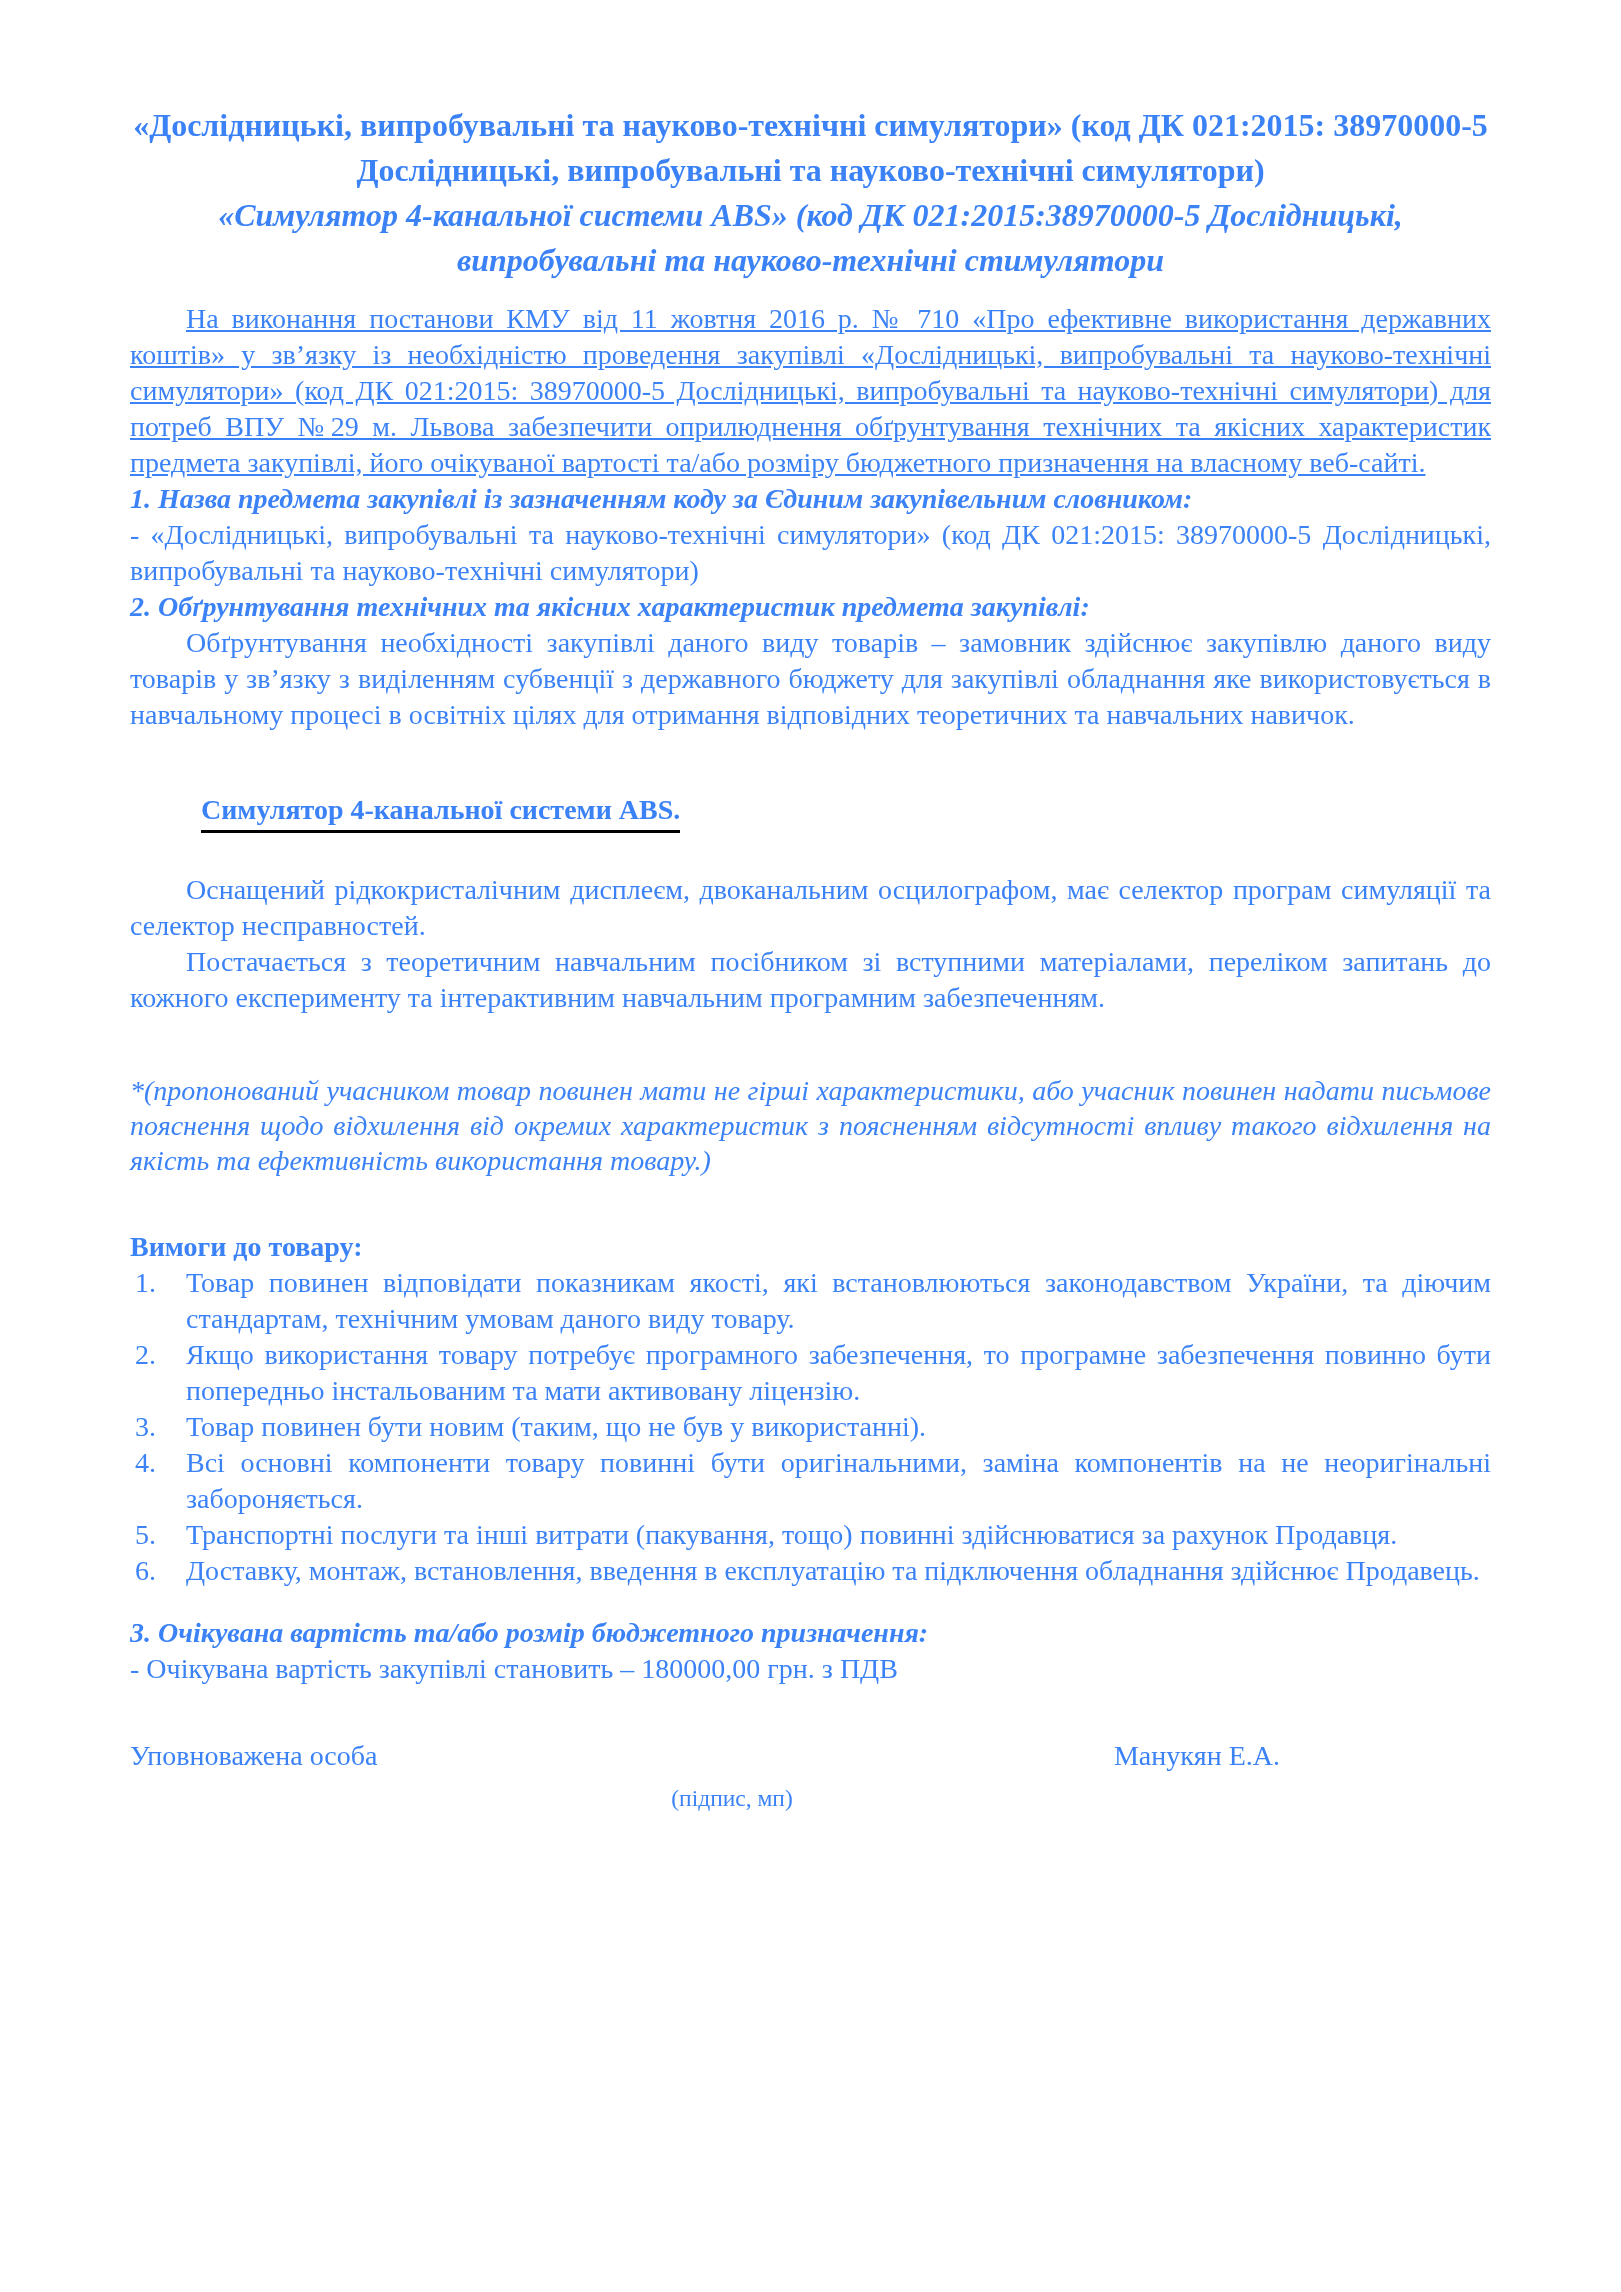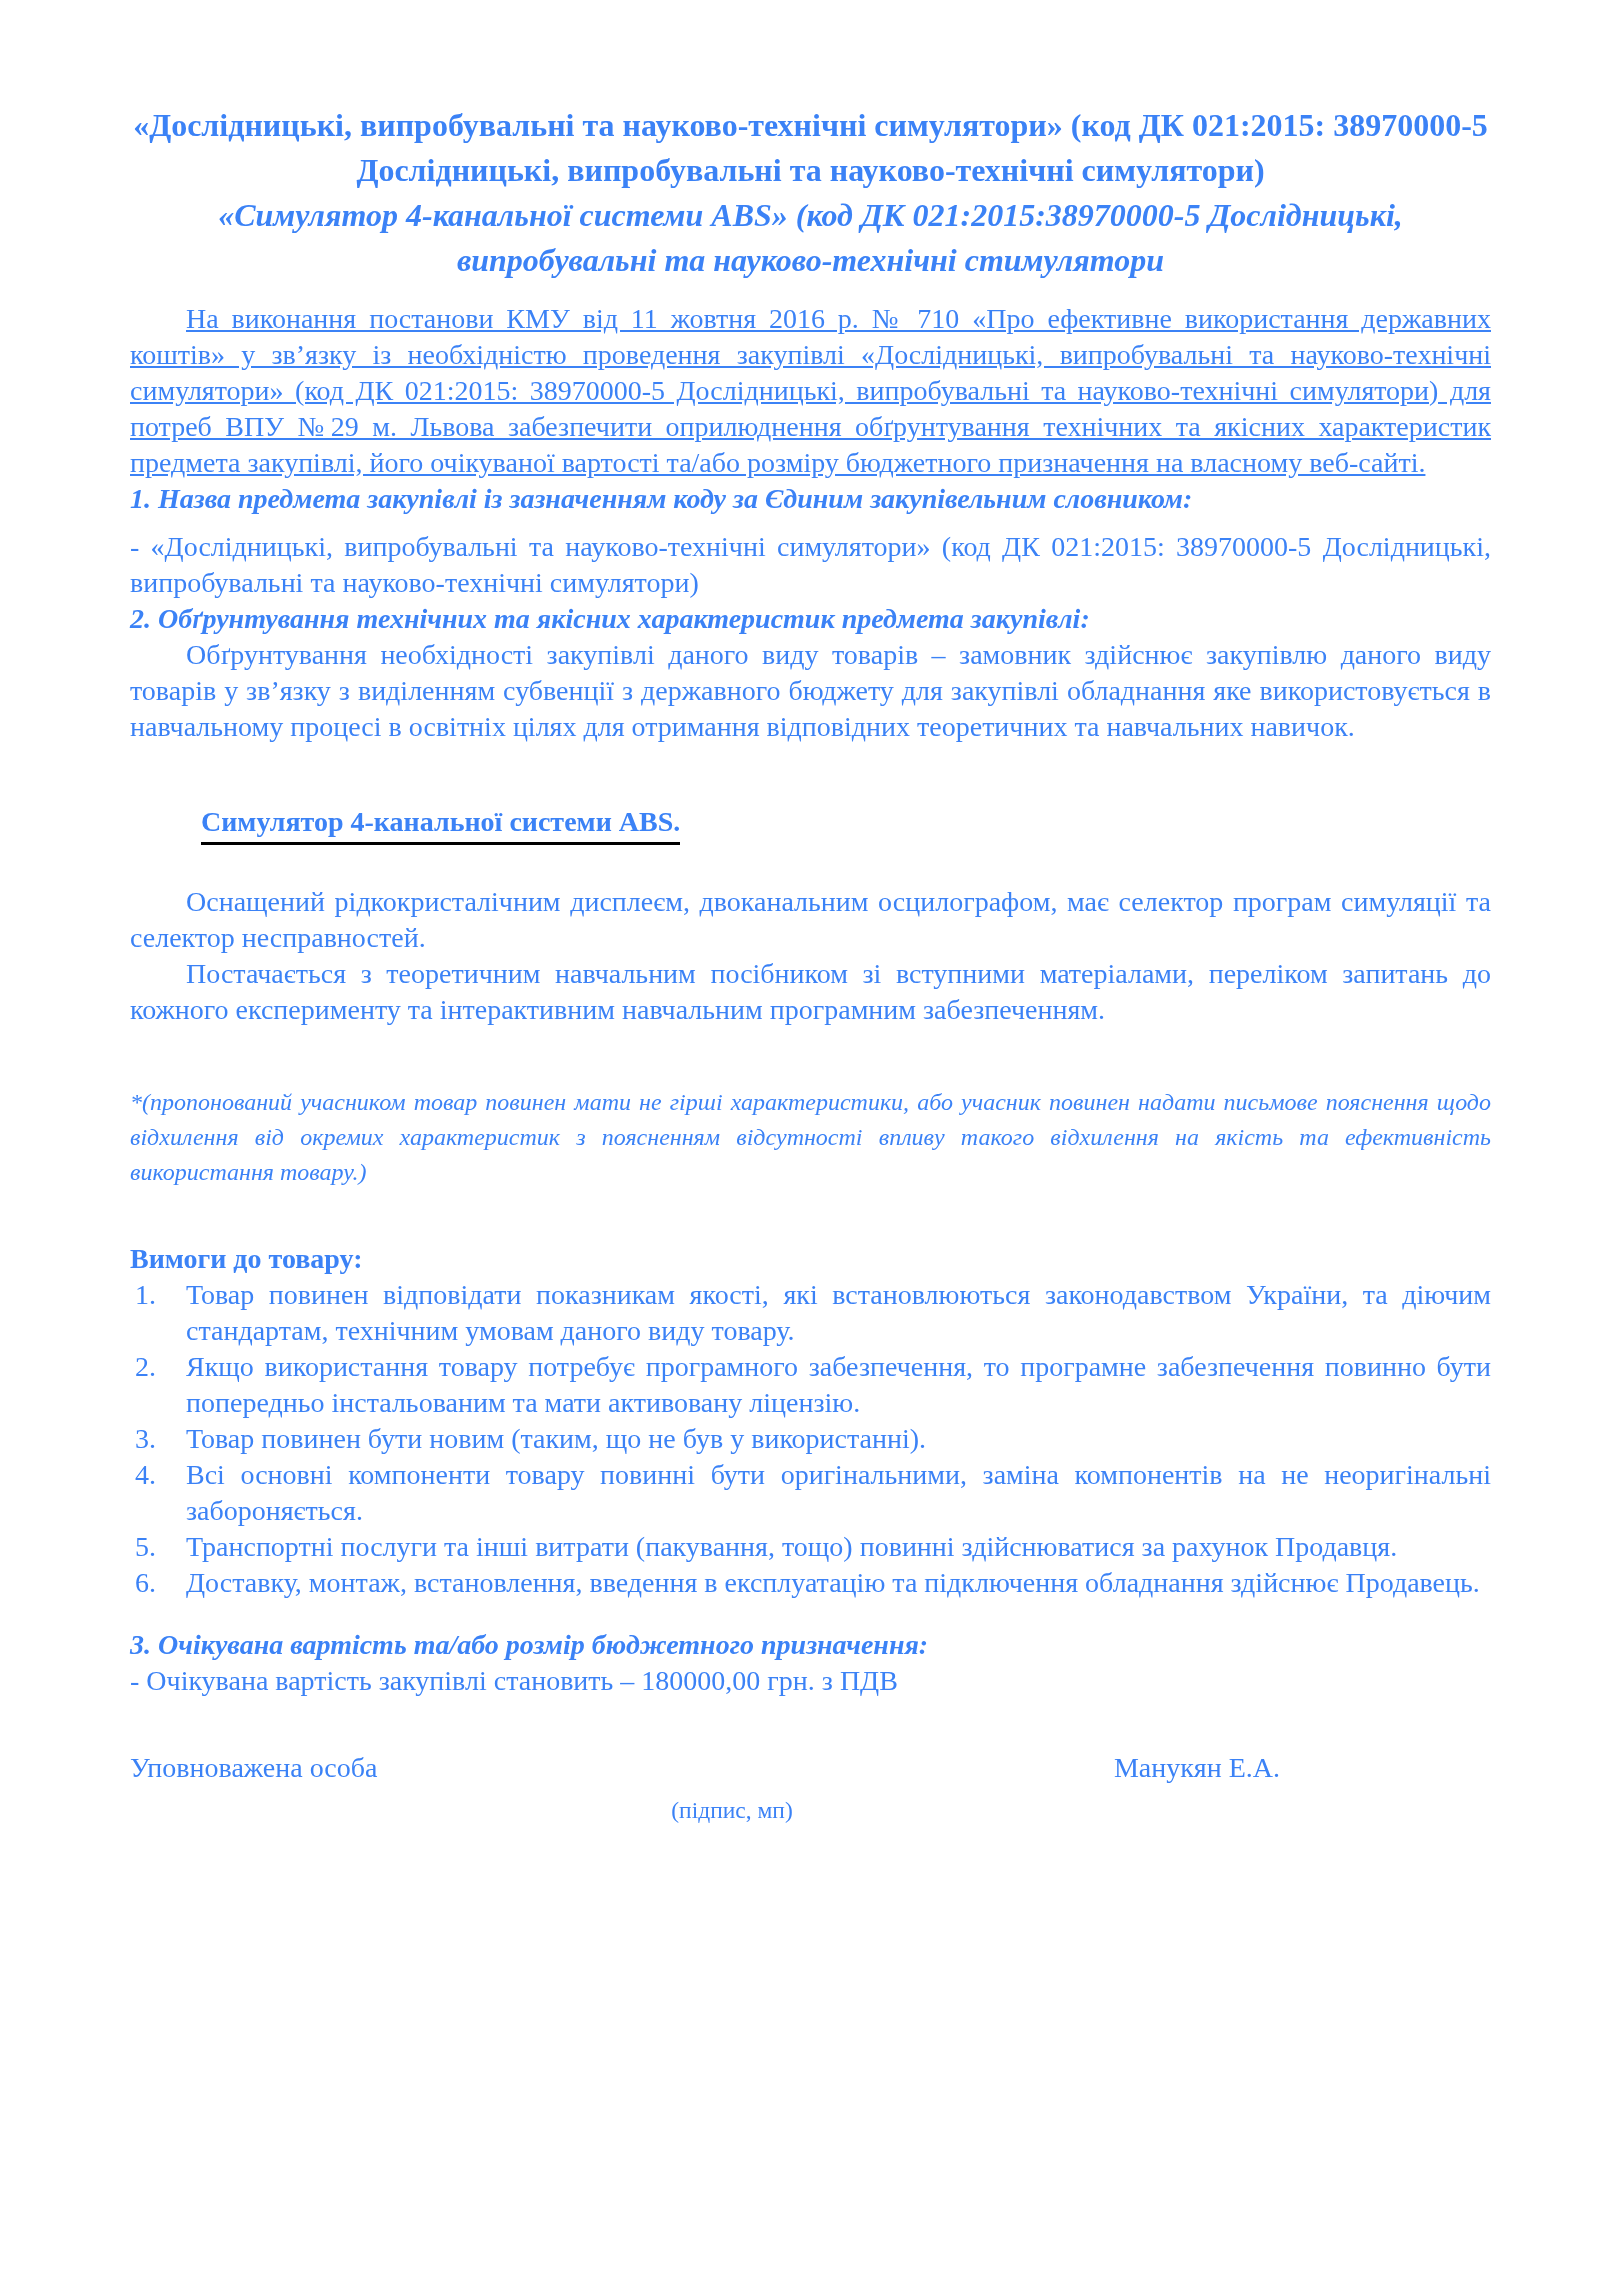--- a/index.html
+++ b/index.html
@@ -36,21 +36,20 @@
     text-align: justify;
     text-indent: 56px;
     text-decoration: underline;
   }
   .h-bold-italic {
     font-weight: bold;
     font-style: italic;
   }
   .plain-justified {
     text-align: justify;
-    margin-top: 12px;
   }
   .indented-justified {
     text-align: justify;
     text-indent: 56px;
   }
   .detail-heading {
     margin-top: 39px;
     text-align: center;
     font-weight: bold;
   }
@@ -63,21 +62,21 @@
     font-weight: bold;
     border-bottom: 3.9px solid #000;
     padding-bottom: 2px;
   }
   .product-paragraphs {
     margin-top: 39px;
   }
   .footnote {
     margin-top: 57px;
     font-style: italic;
-    font-size: 24px;
+    font-size: 28px;
     line-height: 35px;
     text-align: justify;
   }
   .req-heading {
     margin-top: 51px;
     font-weight: bold;
   }
   ol.req-list {
     margin: 0;
     padding: 0;

